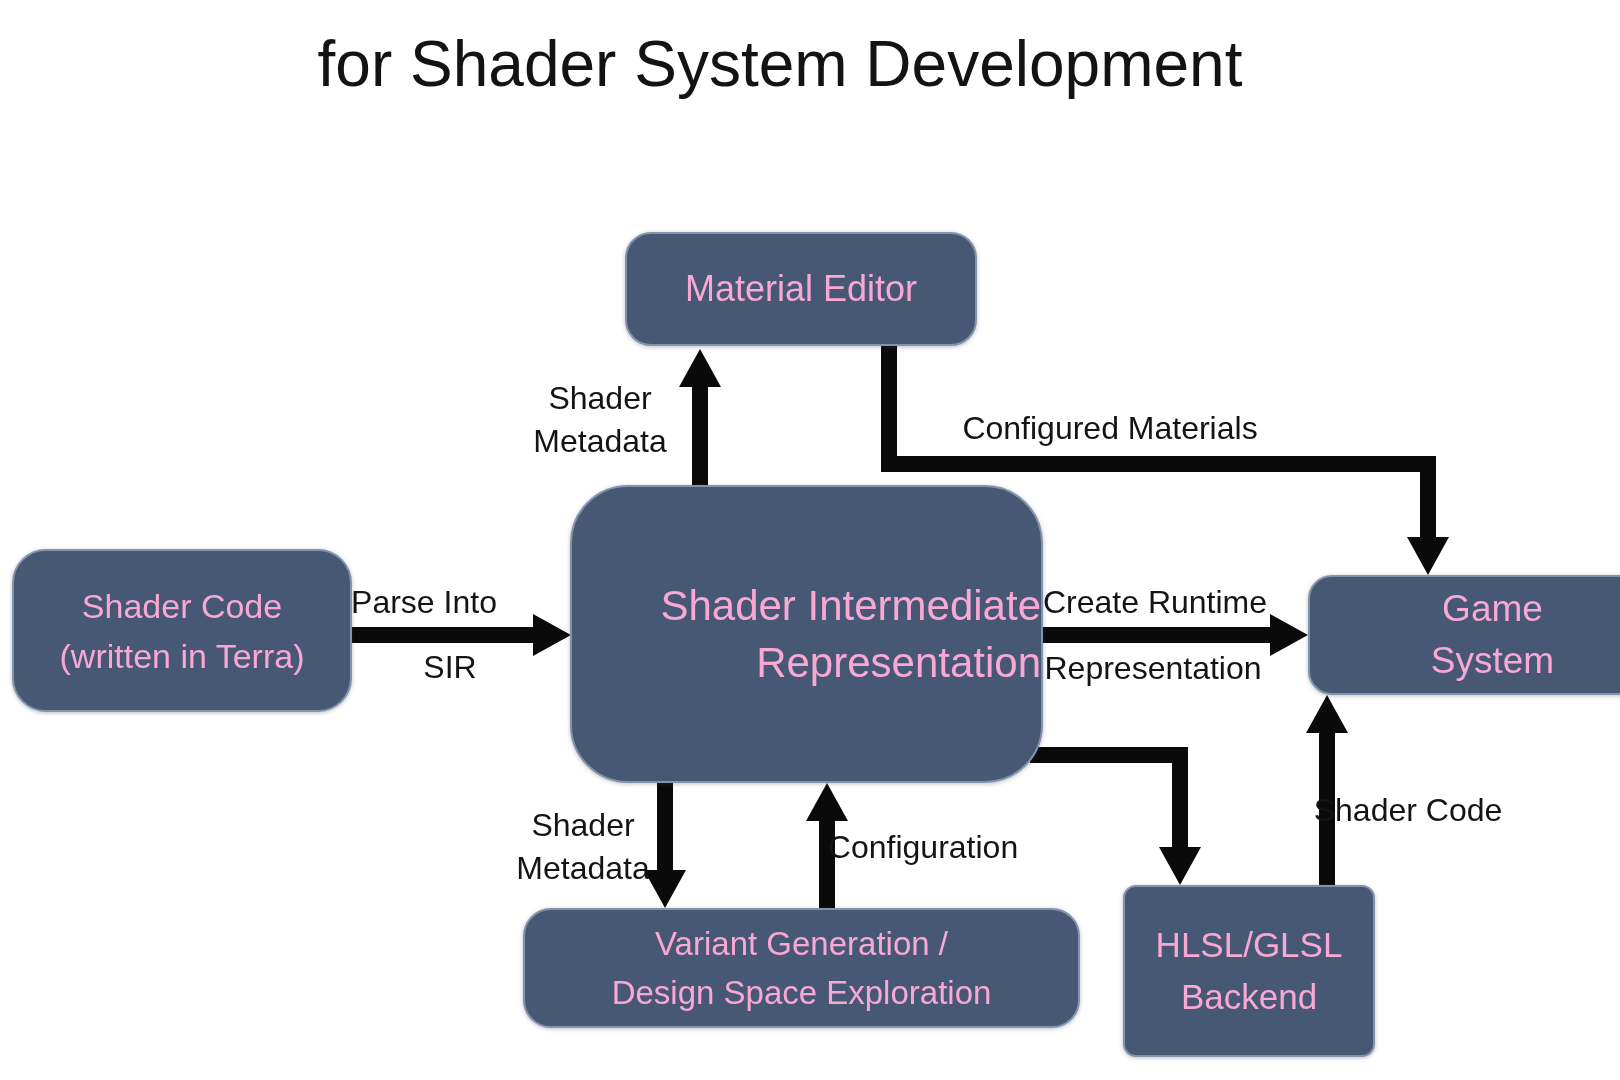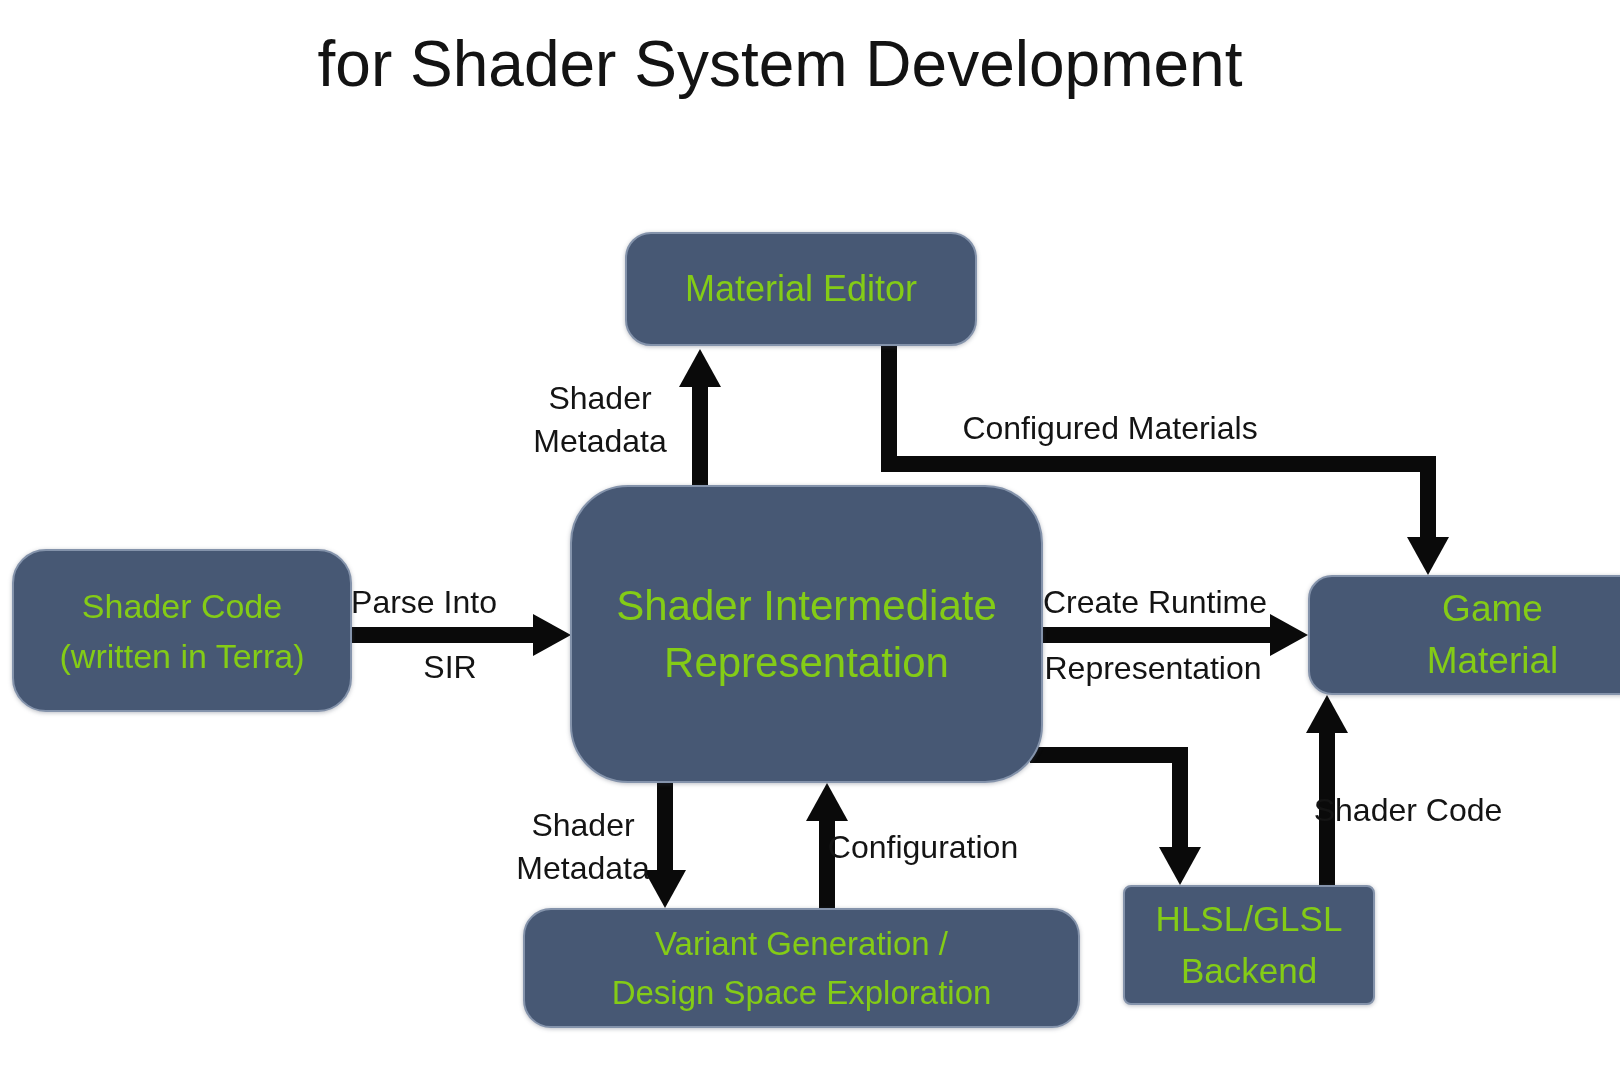--- a/index.html
+++ b/index.html
@@ -6,21 +6,21 @@
   #canvas{
     position:relative;width:1620px;height:1080px;background:#ffffff;
     overflow:hidden;font-family:"Liberation Sans",sans-serif;
   }
   .title{
     position:absolute;left:0;top:26px;width:1560px;text-align:center;
     color:#131313;font-size:64px;line-height:1.2;font-weight:400;
   }
   .node{
     position:absolute;box-sizing:border-box;background:#475874;
-    border:2px solid #8493ab;color:#84cc16;
+    border:2px solid #8493ab;color:#f9a8d4;
     display:flex;flex-direction:column;align-items:center;justify-content:center;
     text-align:center;box-shadow:0 1px 4px rgba(60,70,90,0.35);
   }
   .shaft{position:absolute;background:#0a0a0a;}
   .head{position:absolute;width:0;height:0;}
   .head-right{border-top:21px solid transparent;border-bottom:21px solid transparent;border-left:38px solid #0a0a0a;}
   .head-up   {border-left:21px solid transparent;border-right:21px solid transparent;border-bottom:38px solid #0a0a0a;}
   .head-down {border-left:21px solid transparent;border-right:21px solid transparent;border-top:38px solid #0a0a0a;}
   .elabel{
     position:absolute;transform:translate(-50%,-50%);
@@ -81,36 +81,36 @@
 
   <div class="node" style="left:625px;top:232px;width:352px;height:114px;border-radius:26px;font-size:36px;">
     <div>Material Editor</div>
   </div>
 
   <div class="node" style="left:12px;top:549px;width:340px;height:163px;border-radius:34px;font-size:34px;line-height:50px;">
     <div>Shader Code</div>
     <div>(written in Terra)</div>
   </div>
 
-  <div class="node" style="left:570px;top:485px;width:473px;height:298px;border-radius:58px;font-size:42px;line-height:57px;">
+  <div class="node" style="left:570px;top:485px;width:473px;height:298px;border-radius:58px;font-size:42px;line-height:57px;align-items:flex-end;">
     <div>Shader Intermediate</div>
     <div>Representation</div>
   </div>
 
   <div class="node" style="left:1308px;top:575px;width:369px;height:120px;border-radius:24px;font-size:37px;line-height:52px;">
     <div>Game</div>
-    <div>Material</div>
+    <div>System</div>
   </div>
 
   <div class="node" style="left:523px;top:908px;width:557px;height:120px;border-radius:28px;font-size:33px;line-height:49px;">
     <div>Variant Generation /</div>
     <div>Design Space Exploration</div>
   </div>
 
-  <div class="node" style="left:1123px;top:885px;width:252px;height:120px;border-radius:8px;font-size:35px;line-height:52px;">
+  <div class="node" style="left:1123px;top:885px;width:252px;height:172px;border-radius:13px;font-size:35px;line-height:52px;">
     <div>HLSL/GLSL</div>
     <div>Backend</div>
   </div>
 
   <div class="elabel" style="left:424px;top:602px;">Parse Into</div>
   <div class="elabel" style="left:450px;top:667px;">SIR</div>
 
   <div class="elabel" style="left:600px;top:420px;">
     <div>Shader</div>
     <div>Metadata</div>

